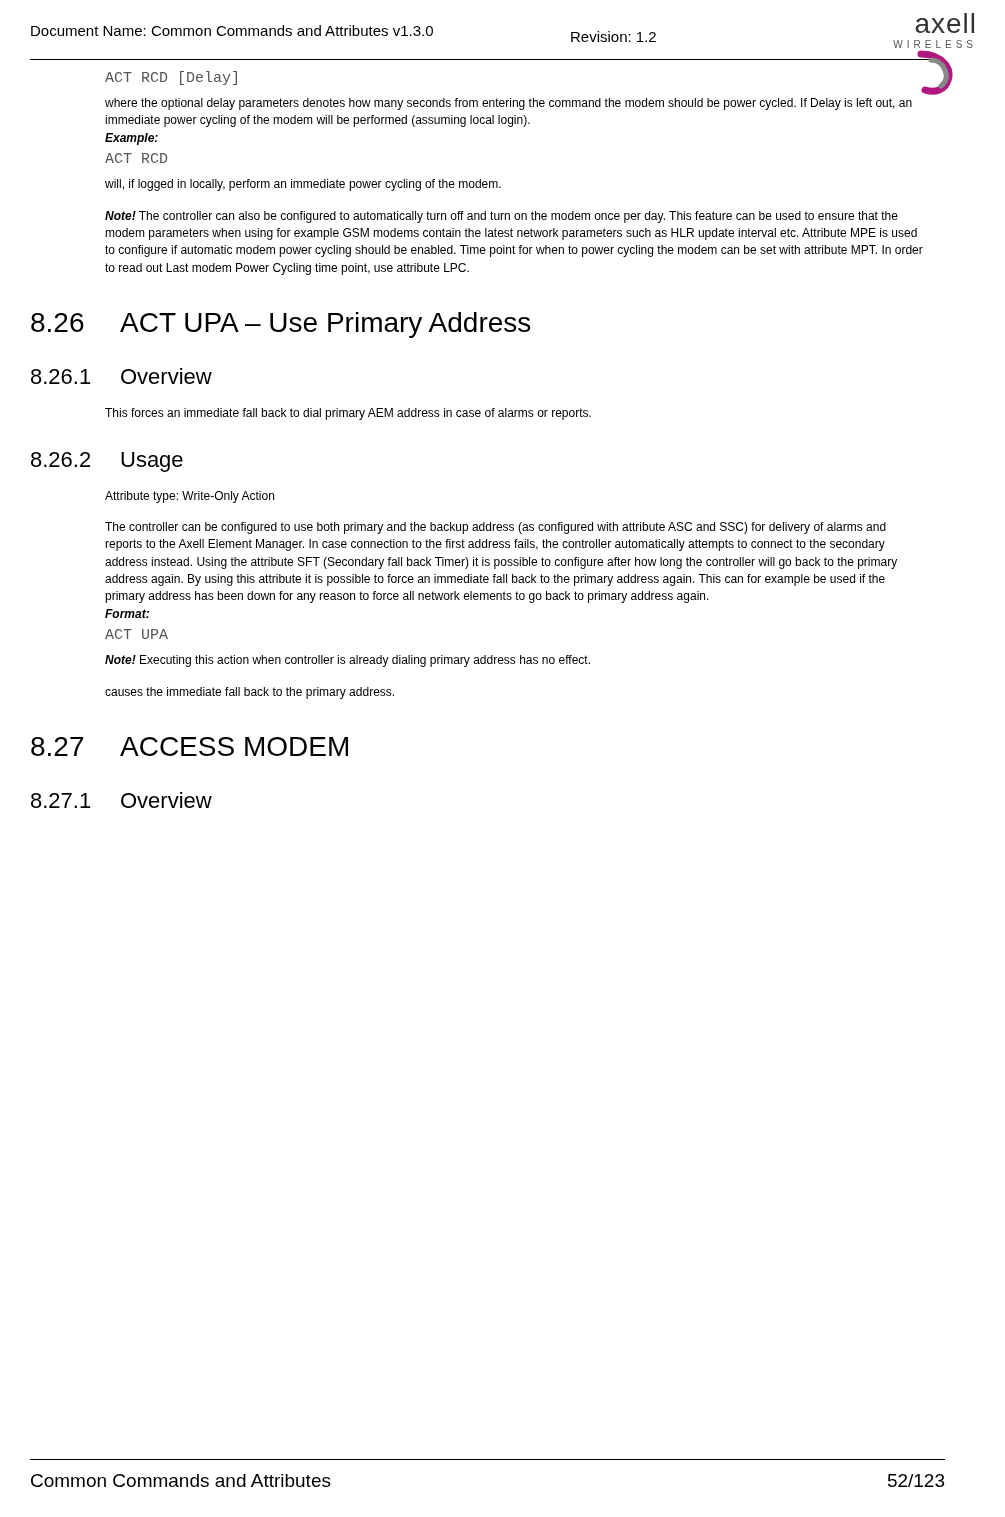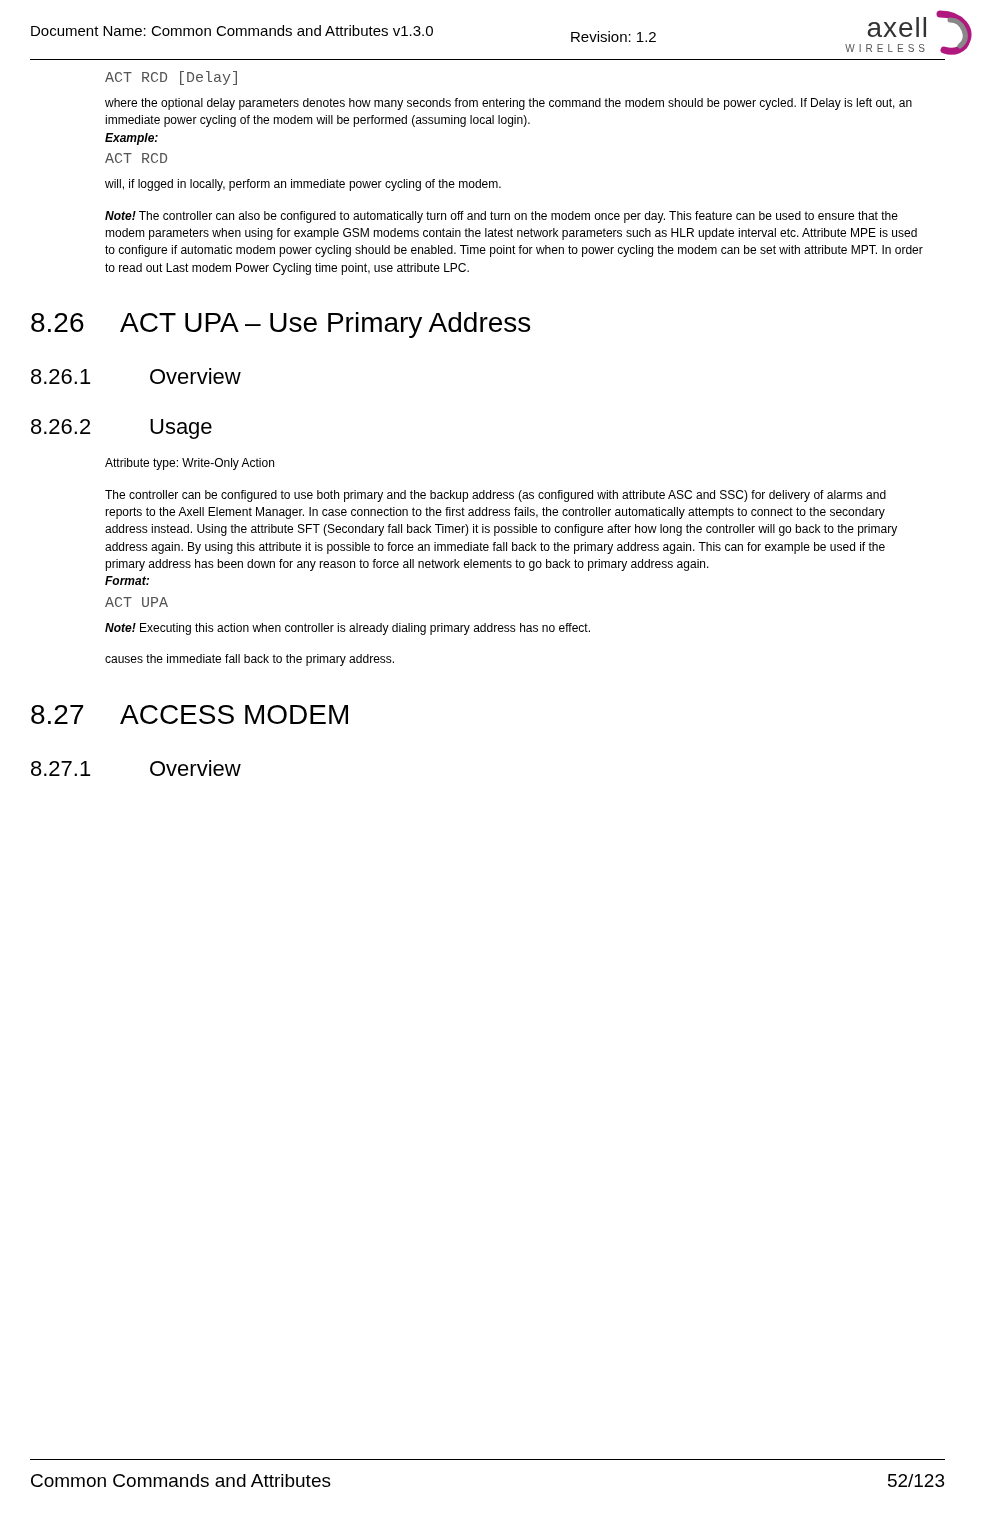--- a/index.html
+++ b/index.html
@@ -35,20 +35,21 @@
       position: absolute;
       left: 540px;
       top: 8px;
     }
     .logo {
       display: flex;
       align-items: center;
       position: absolute;
       right: -35px;
       top: -10px;
+      flex-direction: column;
     }
     .logo-text {
       display: flex;
       flex-direction: column;
       align-items: flex-end;
       margin-right: 3px;
     }
     .logo-axell {
       font-size: 28px;
       font-weight: 300;
@@ -107,21 +108,20 @@
       padding-left: 0;
     }
     .h2-text {
       font-size: 28px;
       font-weight: 400;
     }
     .h3-row {
       display: flex;
       margin-top: 24px;
       margin-bottom: 15px;
-      gap: 29px;
     }
     .h3-num {
       font-size: 22px;
       font-weight: 400;
       width: 90px;
       flex-shrink: 0;
       margin-left: -75px;
     }
     .h3-text {
       font-size: 22px;
@@ -179,20 +179,21 @@
 
     <div class="h2-row">
       <div class="h2-num">8.26</div>
       <div class="h2-text">ACT UPA – Use Primary Address</div>
     </div>
 
     <div class="h3-row">
       <div class="h3-num">8.26.1</div>
       <div class="h3-text">Overview</div>
     </div>
+    <div class="body-text">This forces an immediate fall back to dial primary AEM address in case of alarms or reports.</div>
 
     <div class="h3-row">
       <div class="h3-num">8.26.2</div>
       <div class="h3-text">Usage</div>
     </div>
     <div class="body-text">Attribute type: Write-Only Action</div>
     <div class="body-text">
       <span>The controller can be configured to use both primary and the backup address (as configured with attribute ASC and SSC) for delivery of alarms and reports to the Axell Element Manager. In case connection to the first address fails, the controller automatically attempts to connect to the secondary address instead. Using the attribute SFT (Secondary fall back Timer) it is possible to configure after how long the controller will go back to the primary address again. By using this attribute it is possible to force an immediate fall back to the primary address again. This can for example be used if the primary address has been down for any reason to force all network elements to go back to primary address again.</span><br>
       <span class="bold-label">Format:</span>
     </div>

